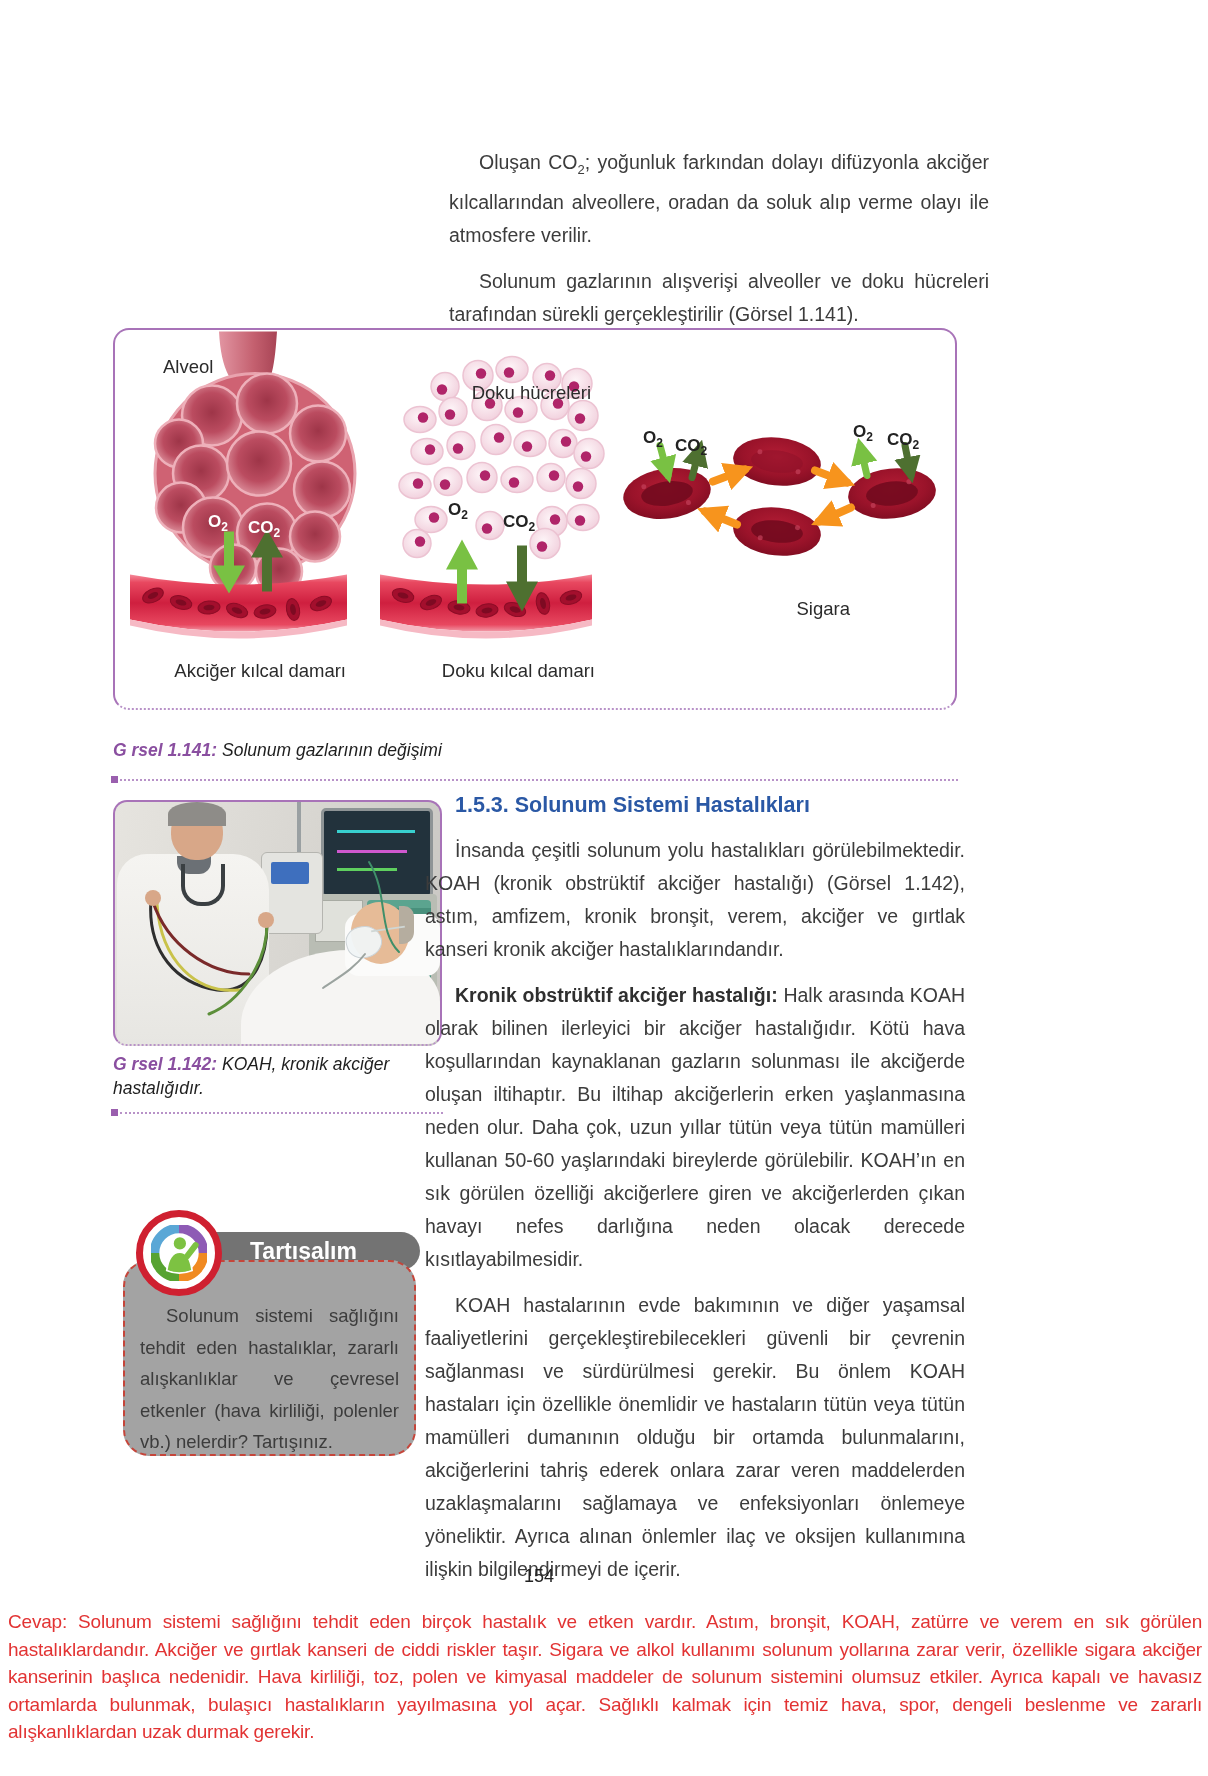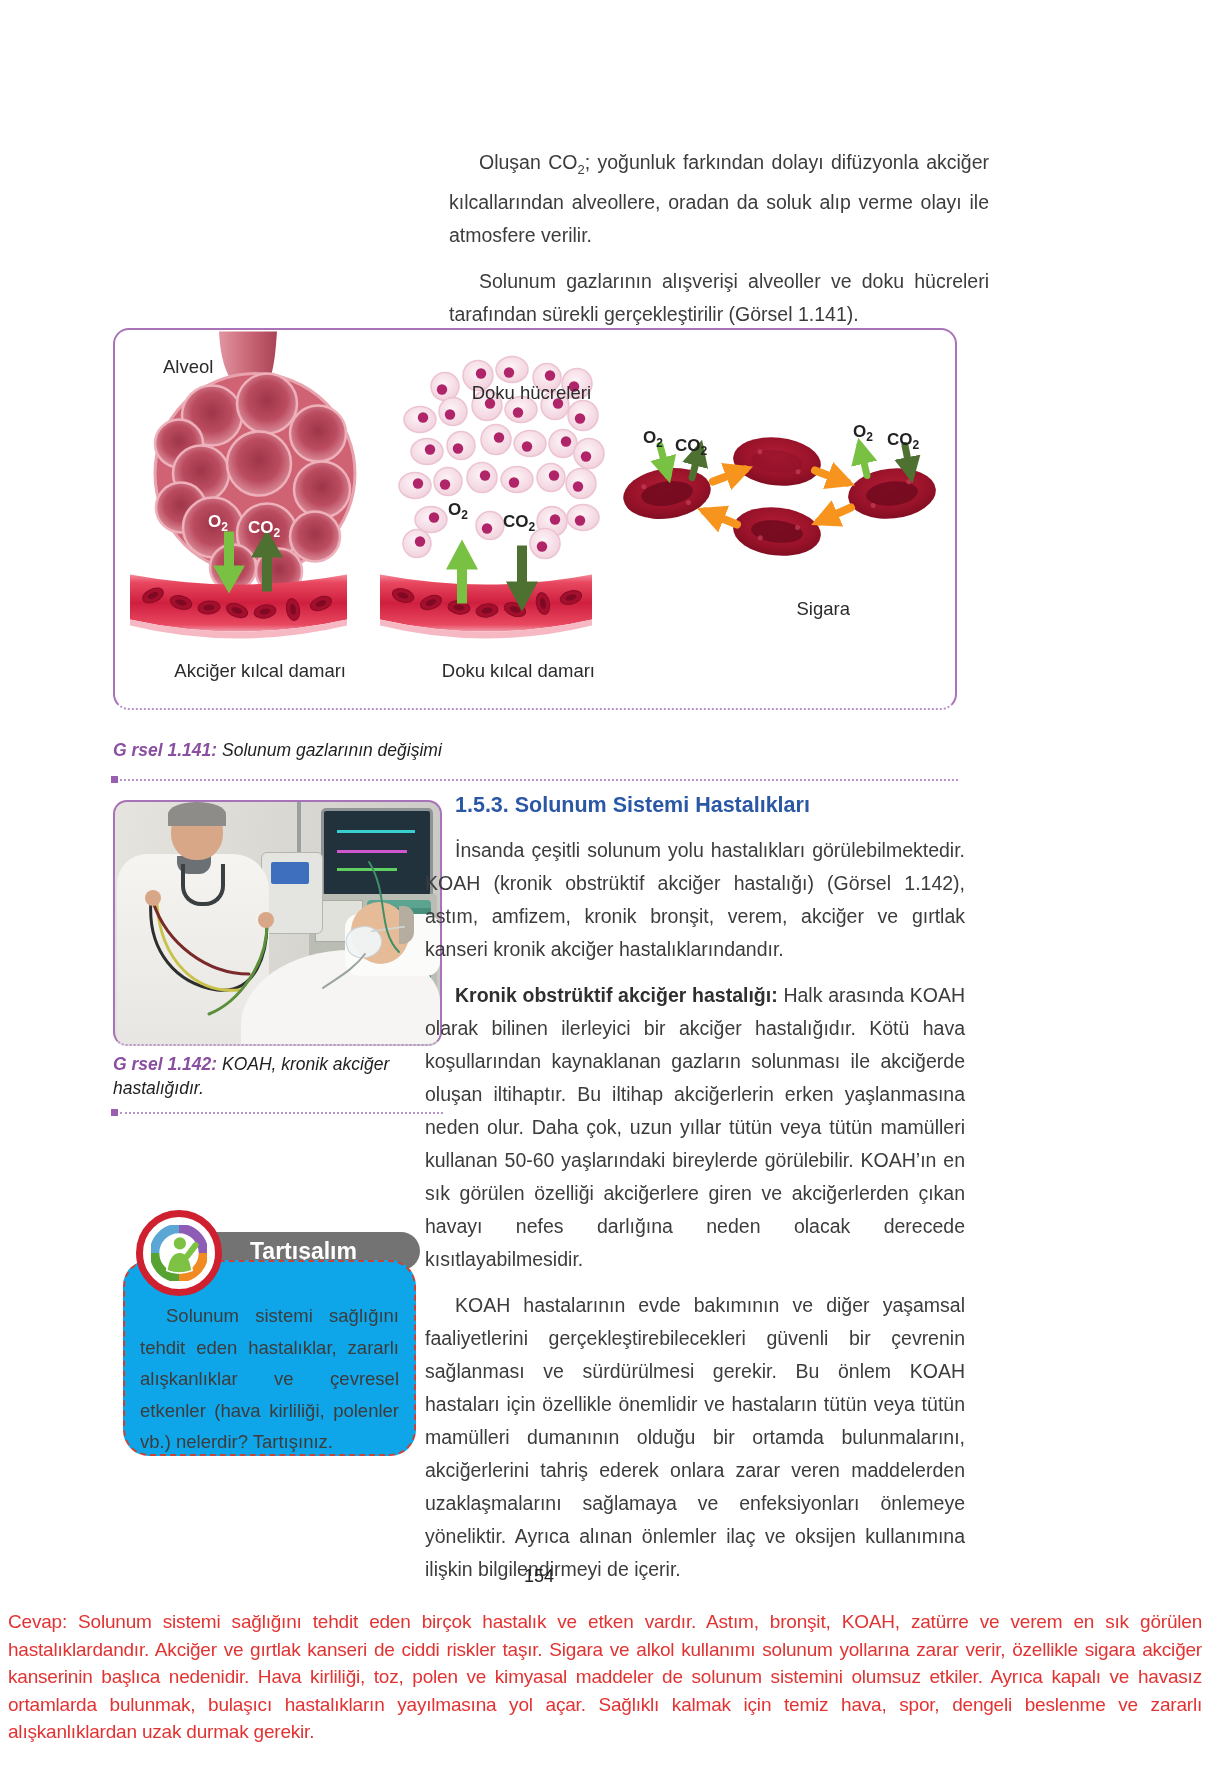--- a/index.html
+++ b/index.html
@@ -59,21 +59,21 @@
   .ph-phead { left:236px; top:100px; width:58px; height:62px; background:#e6bb97; border-radius:50%; transform:rotate(-14deg); }
   .ph-fringe { left:284px; top:104px; width:15px; height:38px; background:#b5ad9f; border-radius:0 10px 12px 0; }
   .ph-mask { left:231px; top:124px; width:34px; height:30px; background:rgba(240,244,246,.95); border:1px solid #ccd3d7; border-radius:45% 55% 50% 50%; transform:rotate(-16deg); }
   .ph-strap { left:256px; top:126px; width:34px; height:2px; background:#cfd6d4; transform:rotate(-8deg); }
   #photo svg.cables { position:absolute; left:0; top:0; width:100%; height:100%; }
   
   .disc-banner { position:absolute; left:170px; top:1232px; width:250px; height:38px; background:#737373; border-radius:19px;
                  color:#fff; font-weight:bold; font-size:23px; line-height:38px; padding-left:80px; box-sizing:border-box; }
   .disc-badge { position:absolute; left:136px; top:1210px; width:72px; height:72px; background:#fff; border:7px solid #cf2030; border-radius:50%;
                 display:flex; align-items:center; justify-content:center; z-index:2; }
-  .disc-box { position:absolute; left:123px; top:1260px; width:293px; height:196px; background:#0ea5e9; border:2px dashed #c5453a; border-radius:26px;
+  .disc-box { position:absolute; left:123px; top:1260px; width:293px; height:196px; background:#a3a3a3; border:2px dashed #c5453a; border-radius:26px;
               box-sizing:border-box; padding:38px 15px 0 15px; }
   .disc-box .disc-text { font-size:18.5px; line-height:31.5px; text-align:justify; text-indent:26px; color:#3c3c3c; margin:0; }
   
   .pagenum { position:absolute; left:113px; top:1566px; width:852px; text-align:center; font-size:18px; color:#222; }
   .answer  { position:absolute; left:8px; top:1608px; width:1194px; font-size:19px; line-height:27.5px;
              letter-spacing:-0.2px; color:#e23333; text-align:justify; }
 </style>
 </head>
 <body>
 

